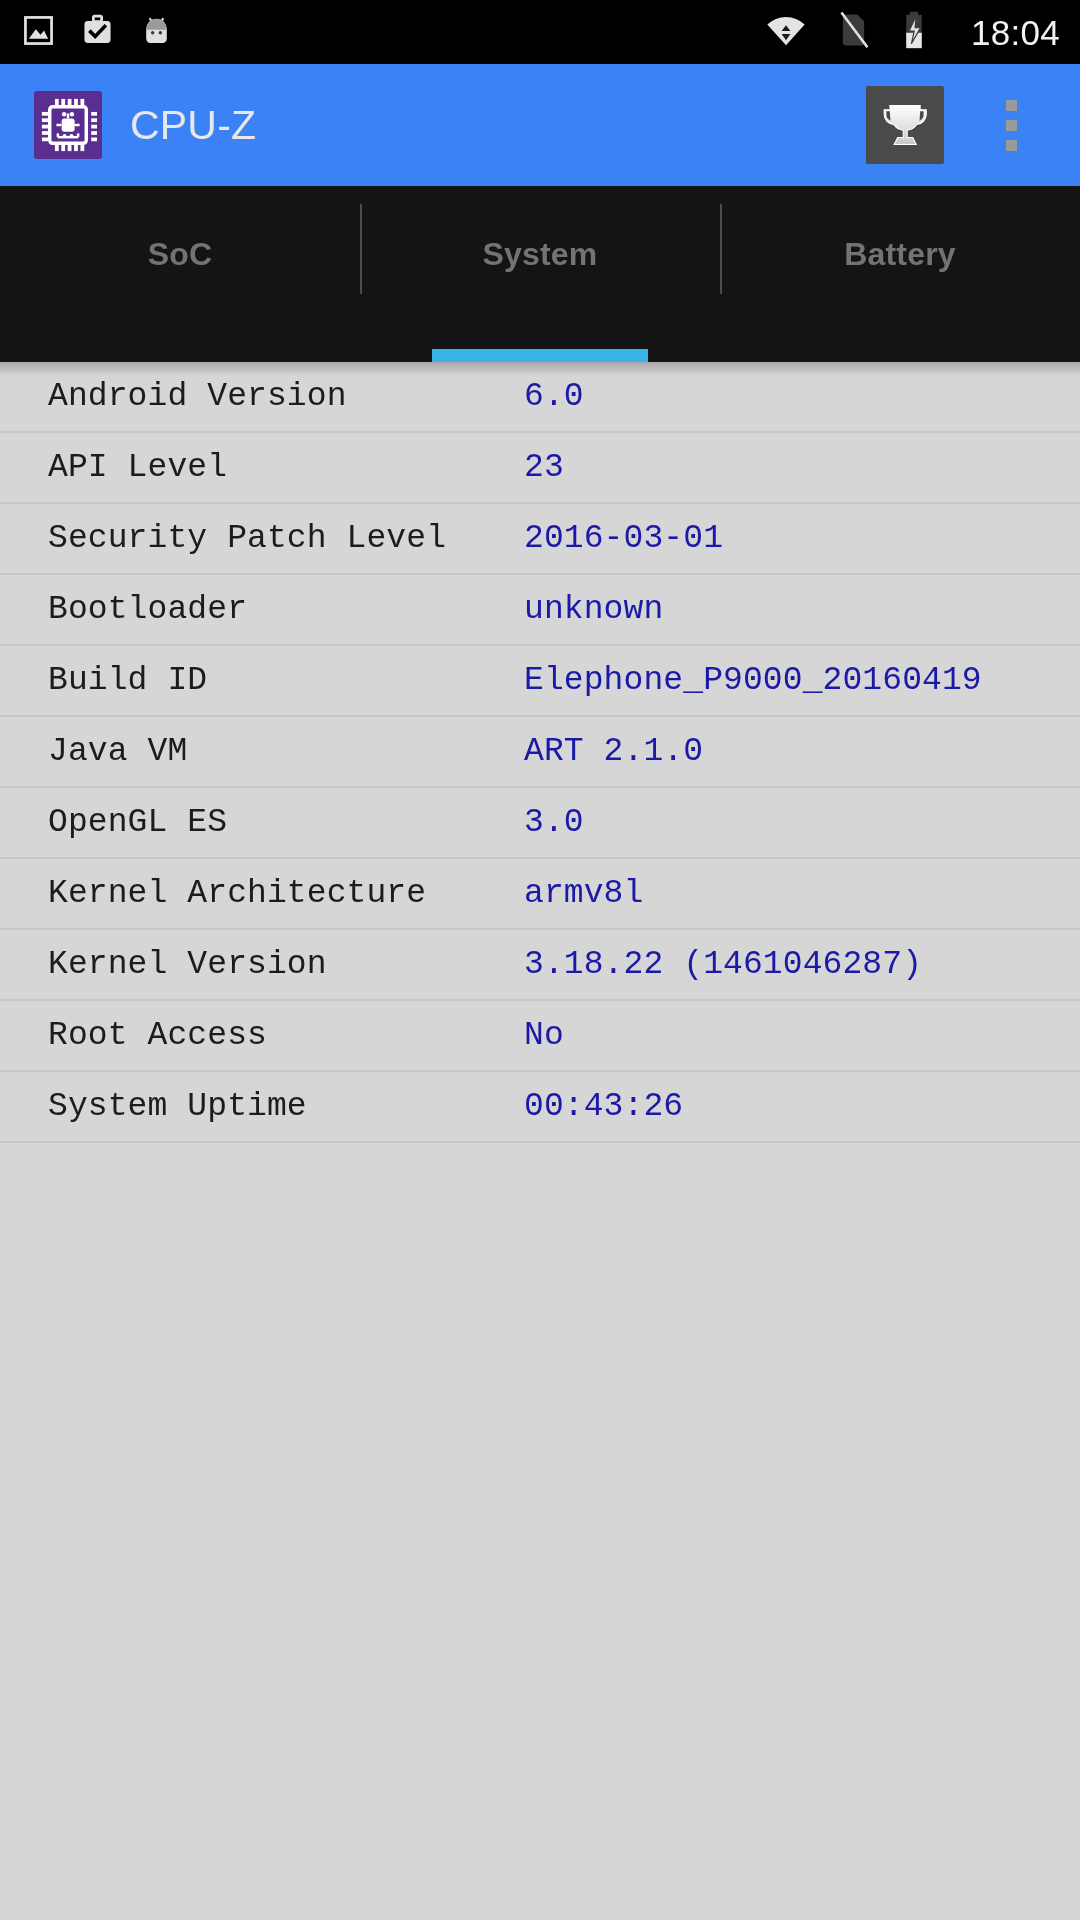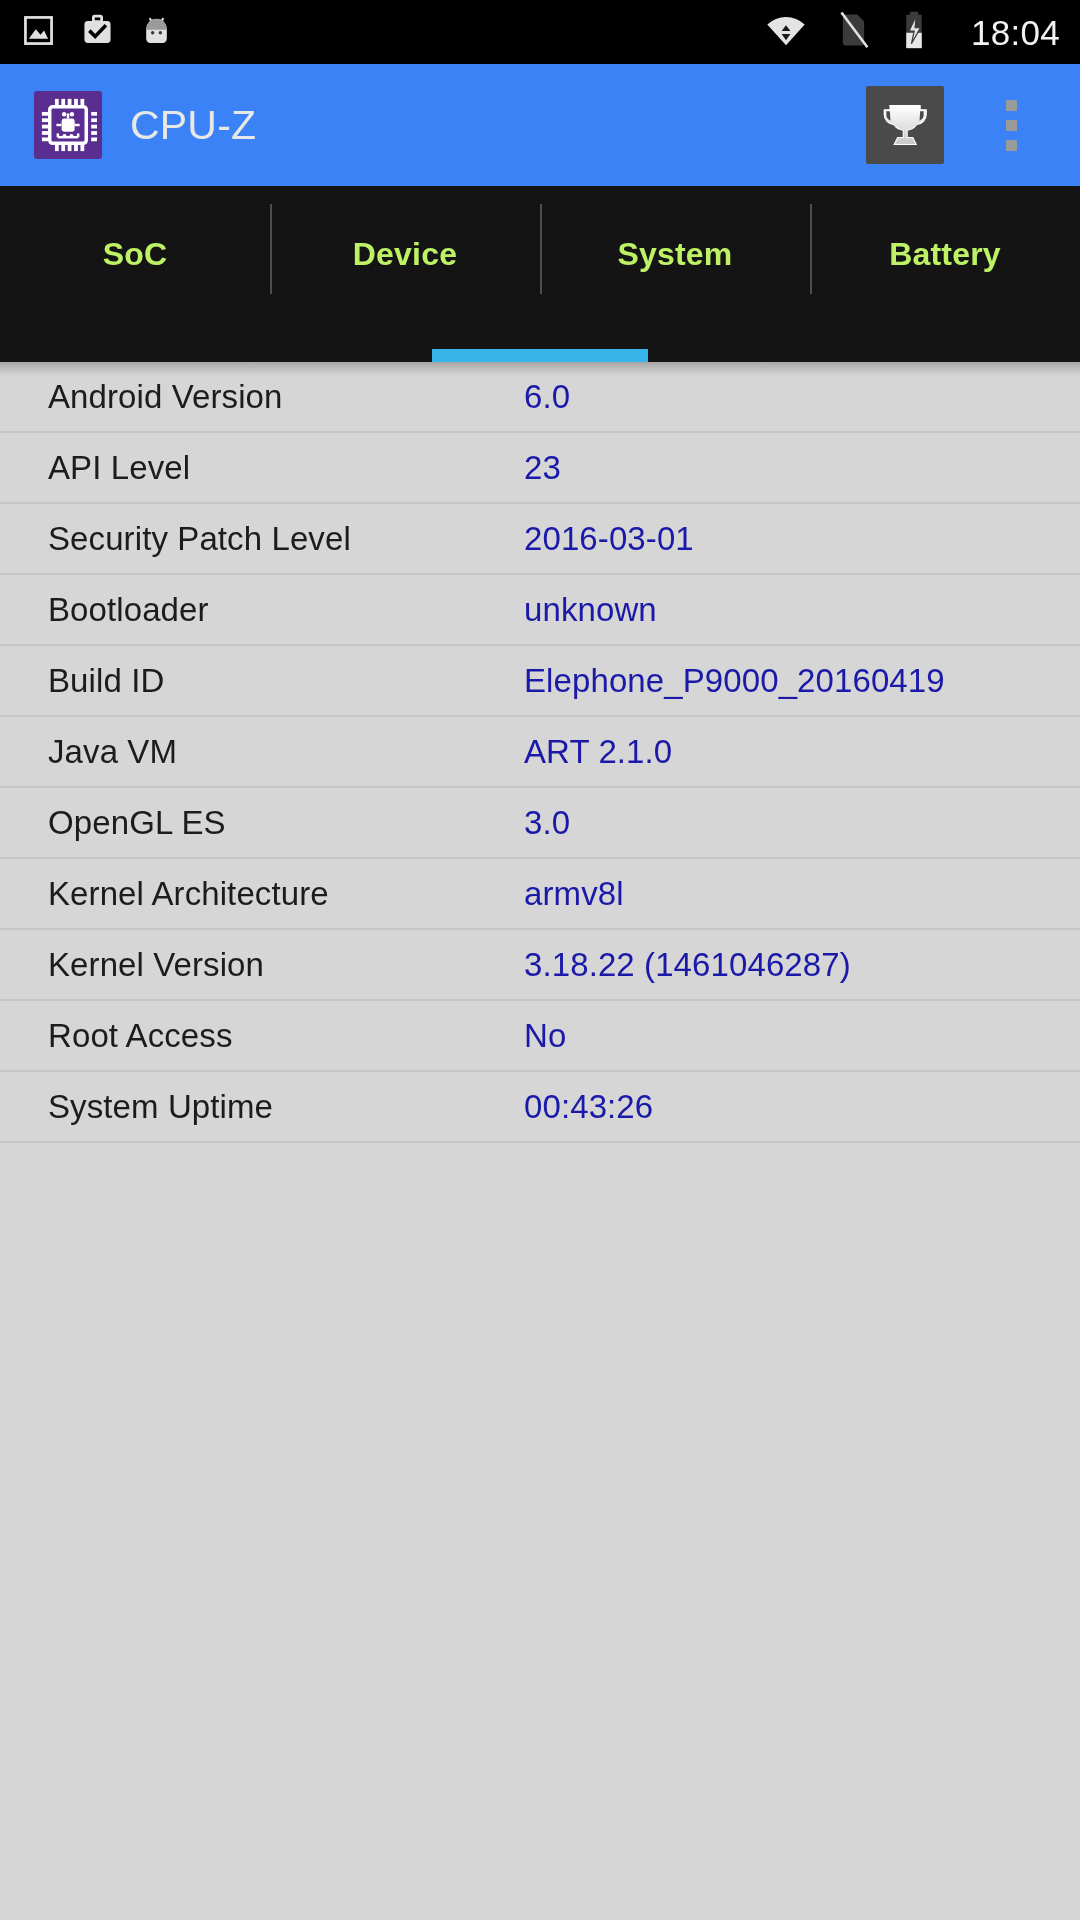--- a/index.html
+++ b/index.html
@@ -129,21 +129,21 @@
   .tab + .tab::before {
     content: "";
     position: absolute;
     left: 0;
     top: 18px;
     bottom: 68px;
     width: 2px;
     background: #4e4e4e;
   }
   .tab-label {
-    color: #bef264;
+    color: #737373;
     font-size: 32px;
     font-weight: bold;
     letter-spacing: 0.2px;
     line-height: 1;
   }
   .tab-indicator {
     position: absolute;
     bottom: 0;
     height: 13px;
     background: #39b4e8;
@@ -151,20 +151,21 @@
     width: 20%;
   }
 
   
   .content {
     background: #d6d6d6;
     height: calc(1920px - 64px - 122px - 176px);
     box-sizing: border-box;
     position: relative;
     overflow: hidden;
+    font-family: Liberation Mono, monospace;
   }
   .content::before {
     content: "";
     position: absolute;
     left: 0; right: 0; top: 0;
     height: 14px;
     background: linear-gradient(to bottom, rgba(130,130,130,0.55), rgba(130,130,130,0));
     pointer-events: none;
     z-index: 2;
   }
@@ -309,23 +310,20 @@
       <span class="overflow-dot"></span>
     </div>
   </div>
 </div>
 
 <div class="tab-bar">
   <div class="tab">
     <span class="tab-label">SoC</span>
   </div>
   <div class="tab">
-    <span class="tab-label">Device</span>
-  </div>
-  <div class="tab">
     <span class="tab-label">System</span>
   </div>
   <div class="tab">
     <span class="tab-label">Battery</span>
   </div>
   <div class="tab-indicator" id="tab-indicator" style="width: 20%; left: 40%;"></div>
 </div>
 
 <div class="content">
   <div id="rows-container">

